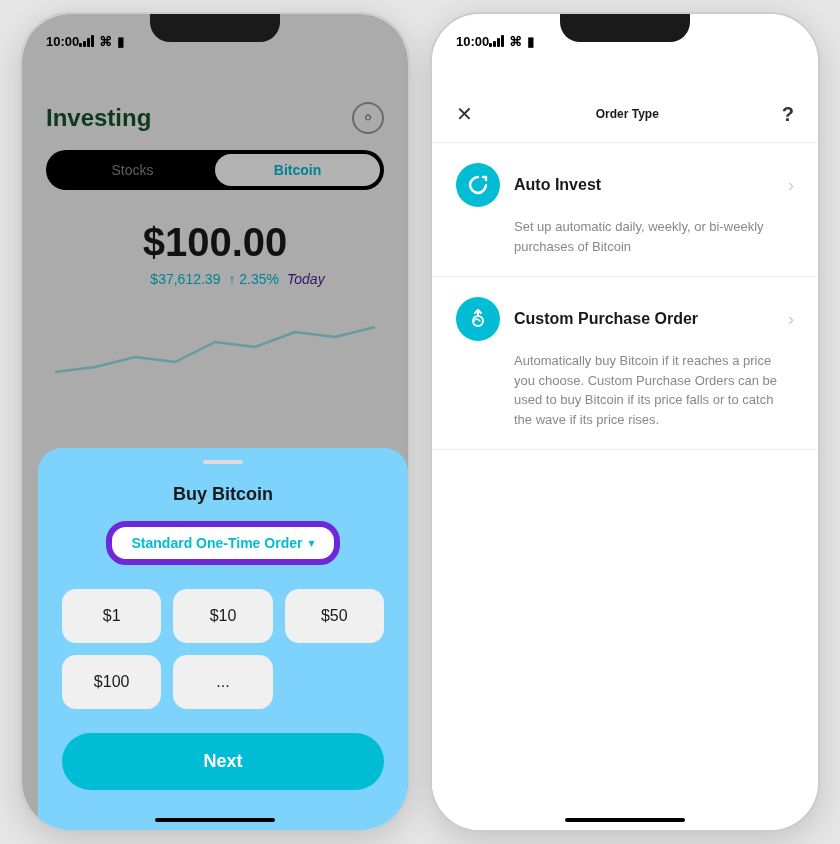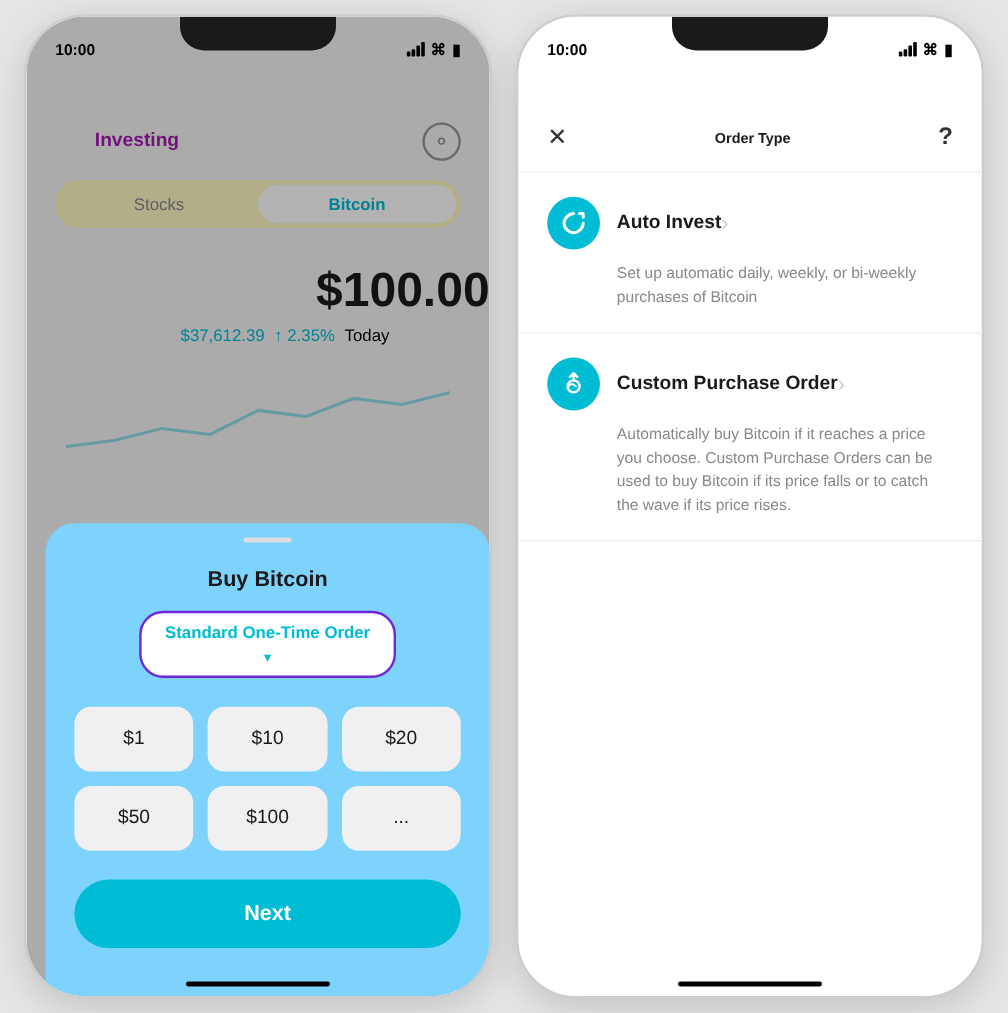--- a/index.html
+++ b/index.html
@@ -35,21 +35,20 @@
       width: 130px;
       height: 28px;
       background: #1a1a1a;
       border-radius: 0 0 20px 20px;
       z-index: 10;
     }
 
     
     .status-bar {
       display: flex;
-      justify-content: space-between;
       align-items: center;
       padding: 10px 24px 0;
       height: 44px;
       font-size: 12px;
       font-weight: 600;
       color: #000;
     }
     .status-bar .time { font-weight: 700; font-size: 13px; }
     .status-icons { display: flex; align-items: center; gap: 5px; }
 
@@ -60,80 +59,79 @@
       position: relative;
     }
 
     .home-header {
       padding: 44px 24px 16px;
       display: flex;
       justify-content: space-between;
       align-items: center;
     }
     .home-title {
-      font-size: 16px;
+      font-size: 24px;
       font-weight: 700;
-      color: #a21caf;
-      margin-left: 33px;
+      color: #14532d;
     }
 
     .avatar-icon {
       width: 32px;
       height: 32px;
       border-radius: 50%;
       border: 2px solid #999;
       display: flex;
       align-items: center;
       justify-content: center;
       color: #888;
       font-size: 18px;
     }
 
     .tab-row {
       display: flex;
       margin: 0 24px 20px;
-      background: #fef9c3;
+      background: #000000;
       border-radius: 20px;
       padding: 4px;
     }
     .tab-btn {
       flex: 1;
       padding: 8px 0;
       text-align: center;
       border-radius: 16px;
       font-size: 14px;
       font-weight: 500;
       color: #888;
     }
     .tab-btn.active {
       background: #fff;
       color: #00bcd4;
       font-weight: 600;
     }
 
     .price-area {
-      text-align: right;
+      text-align: center;
       padding: 10px 0 20px;
     }
     .big-price {
       font-size: 40px;
       font-weight: 700;
       color: #1a1a1a;
     }
     .sub-price-row {
       display: flex;
       justify-content: center;
       align-items: center;
       gap: 8px;
       margin-top: 6px;
       font-size: 14px;
     }
     .btc-price { color: #00bcd4; font-weight: 500; margin-left: 45px; }
     .change-pct { color: #00bcd4; }
-    .period { color: #000000; }
+    .period { color: #4c1d95; font-style: italic; }
 
     .chart-area {
       display: flex;
       justify-content: center;
       align-items: center;
       height: 80px;
       opacity: 0.4;
     }
 
     
@@ -169,27 +167,26 @@
       font-weight: 700;
       color: #1a1a1a;
       margin-bottom: 16px;
     }
 
     .order-type-pill {
       display: flex;
       align-items: center;
       justify-content: center;
       background: #fff;
-      border: 2px solid #6d28d9;
+      border: 6px solid #6d28d9;
       border-radius: 20px;
       padding: 8px 20px;
       margin: 0 auto 24px;
       width: fit-content;
       gap: 6px;
-      flex-direction: column;
     }
     .order-type-label {
       color: #00bcd4;
       font-size: 14px;
       font-weight: 600;
     }
     .order-type-arrow {
       color: #00bcd4;
       font-size: 12px;
     }
@@ -249,20 +246,21 @@
       color: #333;
     }
 
     .order-option {
       padding: 20px 24px;
       border-bottom: 1px solid #eee;
     }
     .order-option-row {
       display: flex;
       align-items: center;
+      justify-content: space-between;
       margin-bottom: 10px;
     }
     .order-option-left {
       display: flex;
       align-items: center;
       gap: 14px;
     }
     .option-icon {
       width: 44px;
       height: 44px;
@@ -374,21 +372,20 @@
       <div class="sheet-title">Buy Bitcoin</div>
 
       <div class="order-type-pill">
         <span class="order-type-label">Standard One-Time Order</span>
         <span class="order-type-arrow">▾</span>
       </div>
 
       <div class="amount-grid">
         <div class="amount-btn">$1</div>
         <div class="amount-btn">$10</div>
-        <div class="amount-btn">$20</div>
         <div class="amount-btn">$50</div>
         <div class="amount-btn">$100</div>
         <div class="amount-btn">...</div>
       </div>
 
       <div class="next-btn">Next</div>
     </div>
 
     <div class="home-indicator"></div>
   </div>

